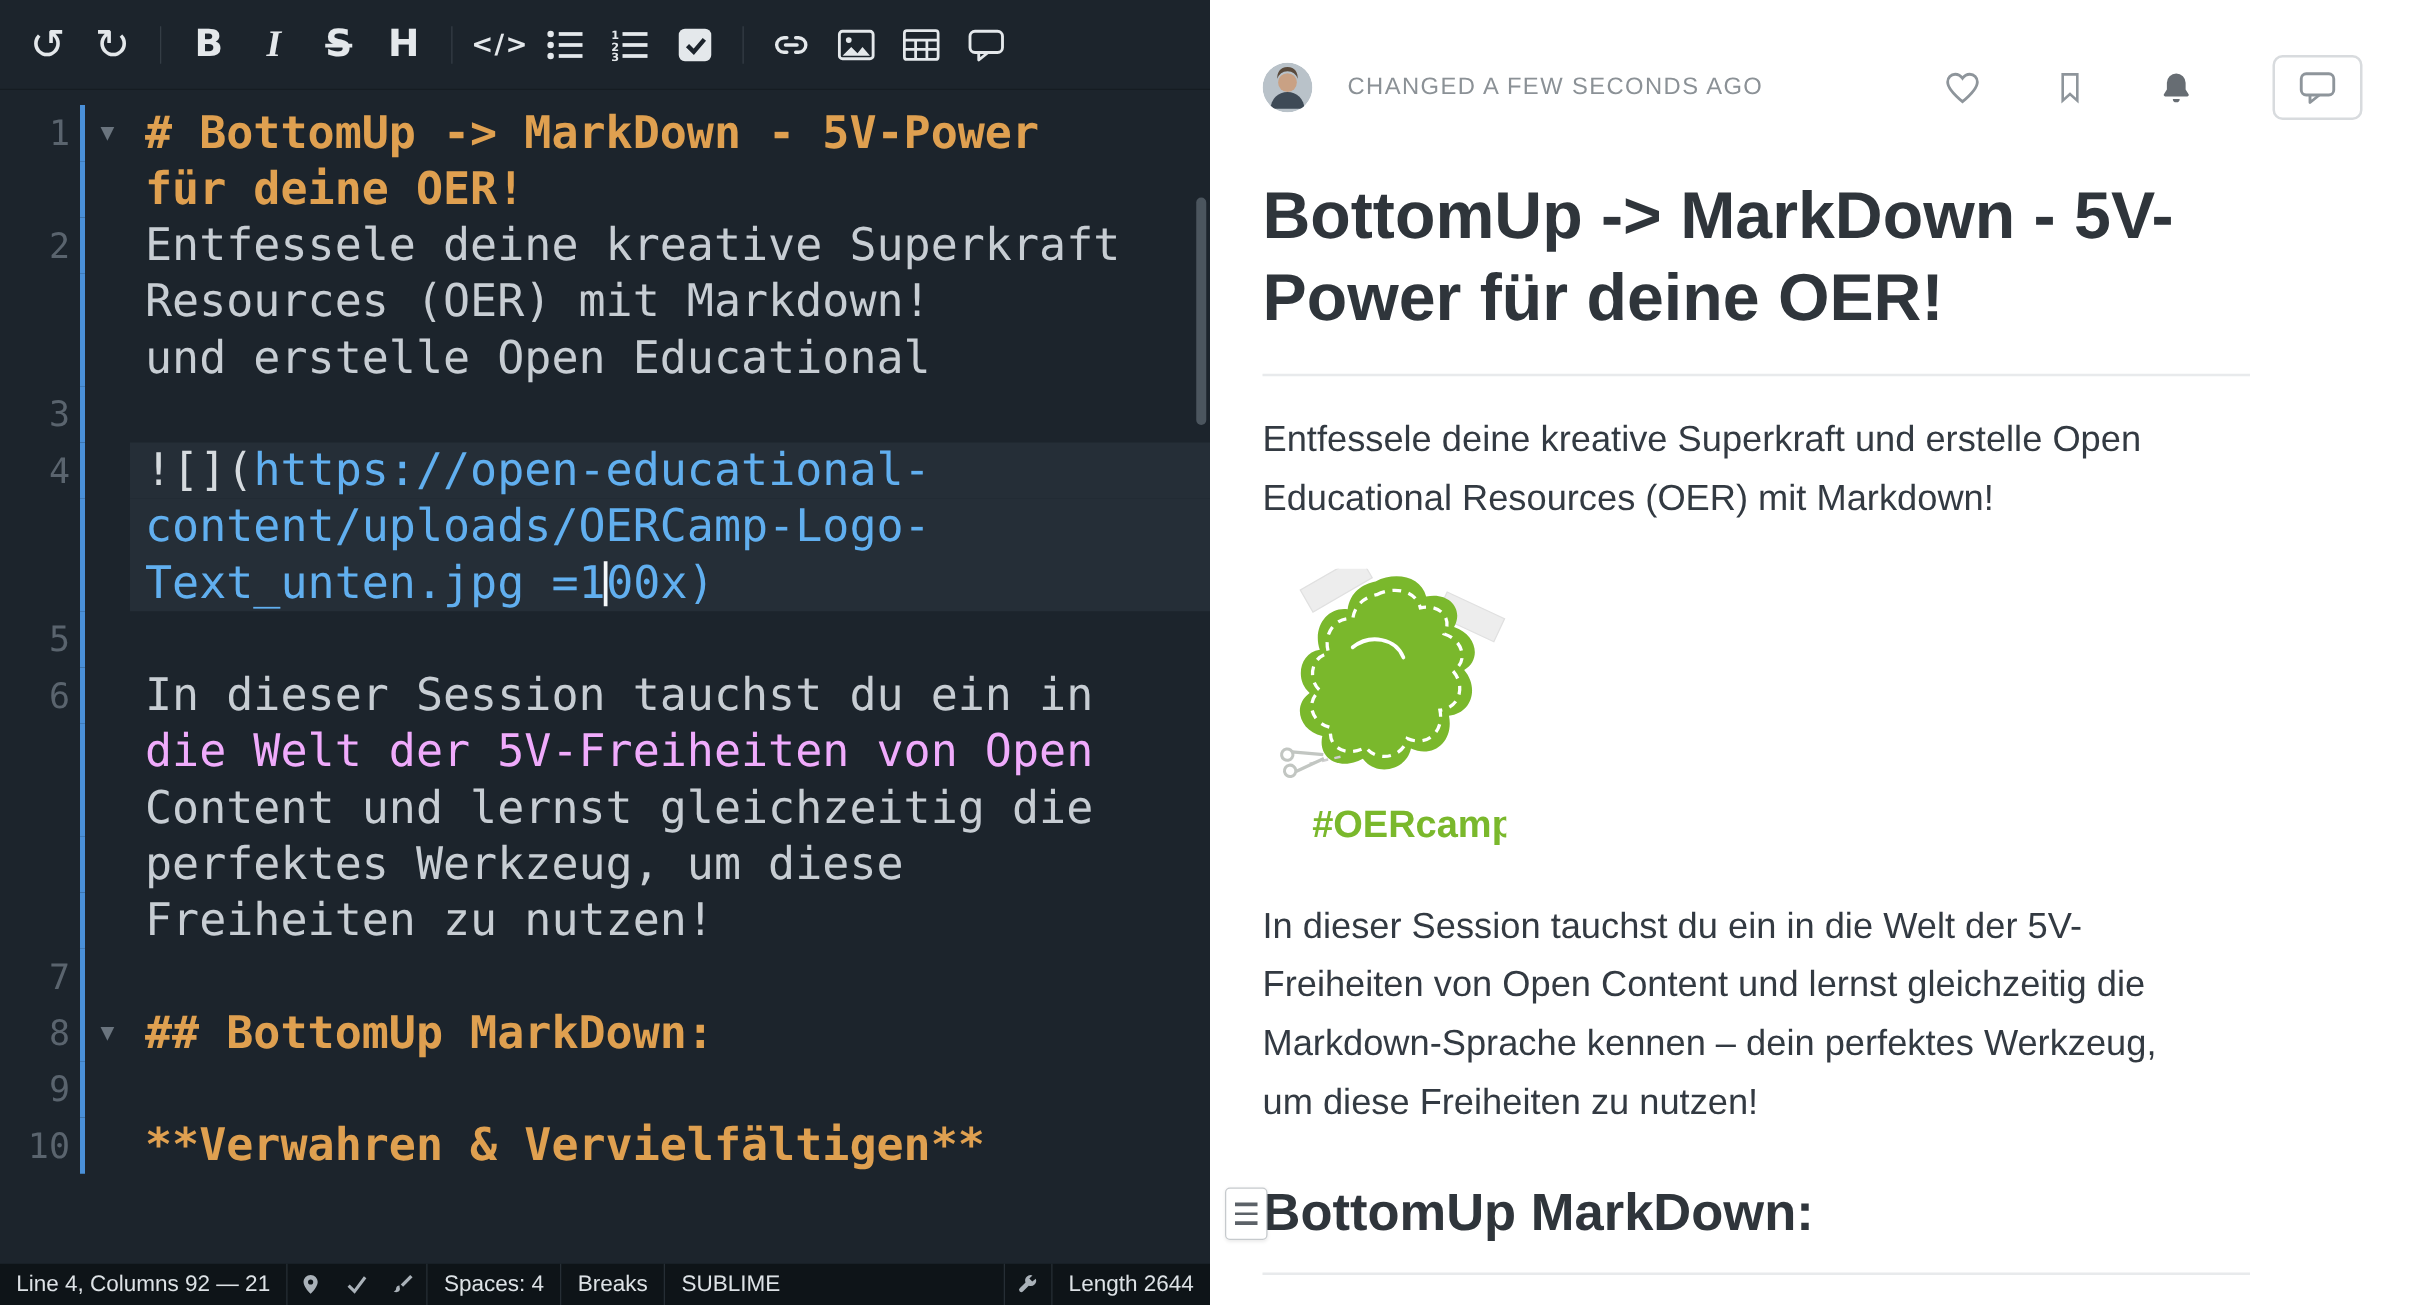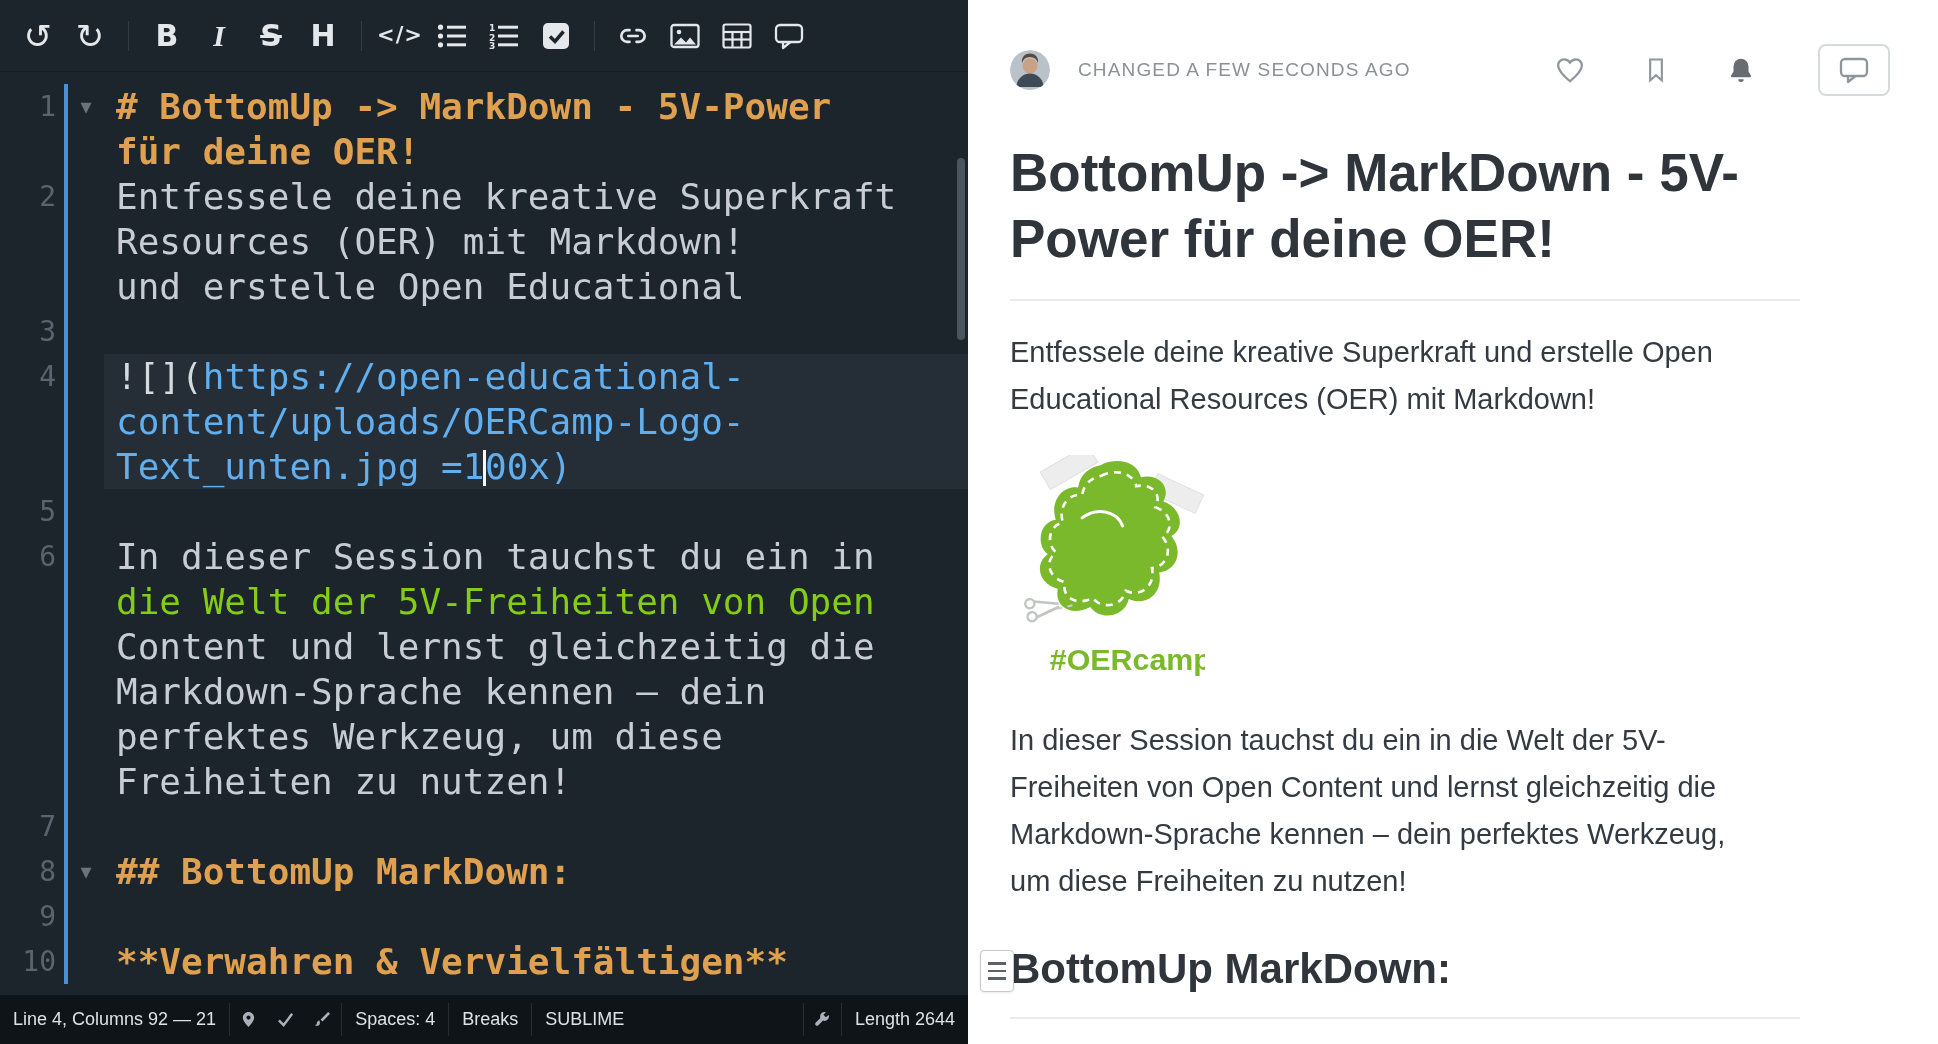--- a/index.html
+++ b/index.html
@@ -33,21 +33,21 @@
           font-size:22px; font-family:"DejaVu Sans", sans-serif; cursor:pointer; }
   .cline { flex:1; padding-left:12px; color:#c7cdd3; }
   .cline.active { background:#252e37; }
   .cursor { display:inline-block; width:2.5px; height:36px; background:#f5f8fa;
             vertical-align:-7px; margin:0 -1px; animation:blink 1.2s step-end infinite; }
   @keyframes blink { 50% { opacity:0; } }
   .scroll-thumb { position:absolute; right:3px; top:86px; width:8px; height:182px;
                   background:#4b555e; border-radius:4px; }
 
   
-  .status-bar { position:absolute; left:0; right:0; bottom:0; height:49px; z-index:6;
+  .status-bar { position:absolute; left:0; right:0; bottom:0; height:33px; z-index:6;
                 background:#0e1418; display:flex; align-items:center;
                 color:#dde2e6; font-size:18px; }
   .sb-item { padding:0 13px; white-space:nowrap; }
   .sb-sep { width:1px; height:33px; background:#262e35; flex-shrink:0; }
   .sb-sep.push { margin-left:auto; }
   .sb-icon { padding:0 10px; display:flex; align-items:center; color:#aab2b9; cursor:pointer; }
 
   
   .preview-pane { flex:1; background:#fff; position:relative; overflow:hidden; }
   .pv-header { display:flex; align-items:center; margin:44px 48px 0 42px;gap:14px; }
@@ -171,23 +171,22 @@
           <div class="crow"><div class="gut"></div><div class="abar" style="background: rgb(74, 144, 217);"></div><div class="fold"></div><div class="cline"><span style="color: rgb(223, 160, 80); font-weight: bold;">für deine OER!</span></div></div>
           <div class="crow"><div class="gut">2</div><div class="abar" style="background: rgb(74, 144, 217);"></div><div class="fold"></div><div class="cline"><span style="color: rgb(199, 205, 211);">Entfessele deine kreative Superkraft</span></div></div>
           <div class="crow"><div class="gut"></div><div class="abar" style="background: rgb(74, 144, 217);"></div><div class="fold"></div><div class="cline"><span style="color: rgb(199, 205, 211);">Resources (OER) mit Markdown!</span></div></div>
           <div class="crow"><div class="gut"></div><div class="abar" style="background: rgb(74, 144, 217);"></div><div class="fold"></div><div class="cline"><span style="color: rgb(199, 205, 211);">und erstelle Open Educational</span></div></div>
           <div class="crow"><div class="gut">3</div><div class="abar" style="background: rgb(74, 144, 217);"></div><div class="fold"></div><div class="cline"></div></div>
           <div class="crow"><div class="gut">4</div><div class="abar" style="background: rgb(74, 144, 217);"></div><div class="fold"></div><div class="cline active"><span style="color: rgb(213, 218, 222);">![](</span><span style="color: rgb(97, 175, 239);">https://open-educational-</span></div></div>
           <div class="crow"><div class="gut"></div><div class="abar" style="background: rgb(74, 144, 217);"></div><div class="fold"></div><div class="cline active"><span style="color: rgb(97, 175, 239);">content/uploads/OERCamp-Logo-</span></div></div>
           <div class="crow"><div class="gut"></div><div class="abar" style="background: rgb(74, 144, 217);"></div><div class="fold"></div><div class="cline active"><span style="color: rgb(97, 175, 239);">Text_unten.jpg =1</span><span class="cursor"></span><span style="color: rgb(97, 175, 239); margin-top: 42px;">00x)</span></div></div>
           <div class="crow"><div class="gut">5</div><div class="abar" style="background: rgb(74, 144, 217);"></div><div class="fold"></div><div class="cline"></div></div>
           <div class="crow"><div class="gut">6</div><div class="abar" style="background: rgb(74, 144, 217);"></div><div class="fold"></div><div class="cline"><span style="color: rgb(199, 205, 211);">In dieser Session tauchst du ein in</span></div></div>
-          <div class="crow"><div class="gut"></div><div class="abar" style="background: rgb(74, 144, 217);"></div><div class="fold"></div><div class="cline"><span style="color: #84cc16;">die Welt der 5V-Freiheiten von Open</span></div></div>
+          <div class="crow"><div class="gut"></div><div class="abar" style="background: rgb(74, 144, 217);"></div><div class="fold"></div><div class="cline"><span style="color: #f0abfc;">die Welt der 5V-Freiheiten von Open</span></div></div>
           <div class="crow"><div class="gut"></div><div class="abar" style="background: rgb(74, 144, 217);"></div><div class="fold"></div><div class="cline"><span style="color: rgb(199, 205, 211);">Content und lernst gleichzeitig die</span></div></div>
-          <div class="crow"><div class="gut"></div><div class="abar" style="background: rgb(74, 144, 217);"></div><div class="fold"></div><div class="cline"><span style="color: rgb(199, 205, 211);">Markdown-Sprache kennen – dein</span></div></div>
           <div class="crow"><div class="gut"></div><div class="abar" style="background: rgb(74, 144, 217);"></div><div class="fold"></div><div class="cline"><span style="color: rgb(199, 205, 211);">perfektes Werkzeug, um diese</span></div></div>
           <div class="crow"><div class="gut"></div><div class="abar" style="background: rgb(74, 144, 217);"></div><div class="fold"></div><div class="cline"><span style="color: rgb(199, 205, 211);">Freiheiten zu nutzen!</span></div></div>
           <div class="crow"><div class="gut">7</div><div class="abar" style="background: rgb(74, 144, 217);"></div><div class="fold"></div><div class="cline"></div></div>
           <div class="crow"><div class="gut">8</div><div class="abar" style="background: rgb(74, 144, 217);"></div><div class="fold">▾</div><div class="cline"><span style="color: rgb(223, 160, 80); font-weight: bold;">## BottomUp MarkDown:</span></div></div>
           <div class="crow"><div class="gut">9</div><div class="abar" style="background: rgb(74, 144, 217);"></div><div class="fold"></div><div class="cline"></div></div>
           <div class="crow"><div class="gut">10</div><div class="abar" style="background: rgb(74, 144, 217);"></div><div class="fold"></div><div class="cline"><span style="color: rgb(223, 160, 80); font-weight: bold;">**Verwahren &amp; Vervielfältigen**</span></div></div>
         </div>
       <div class="scroll-thumb"></div>
     </div>
 

